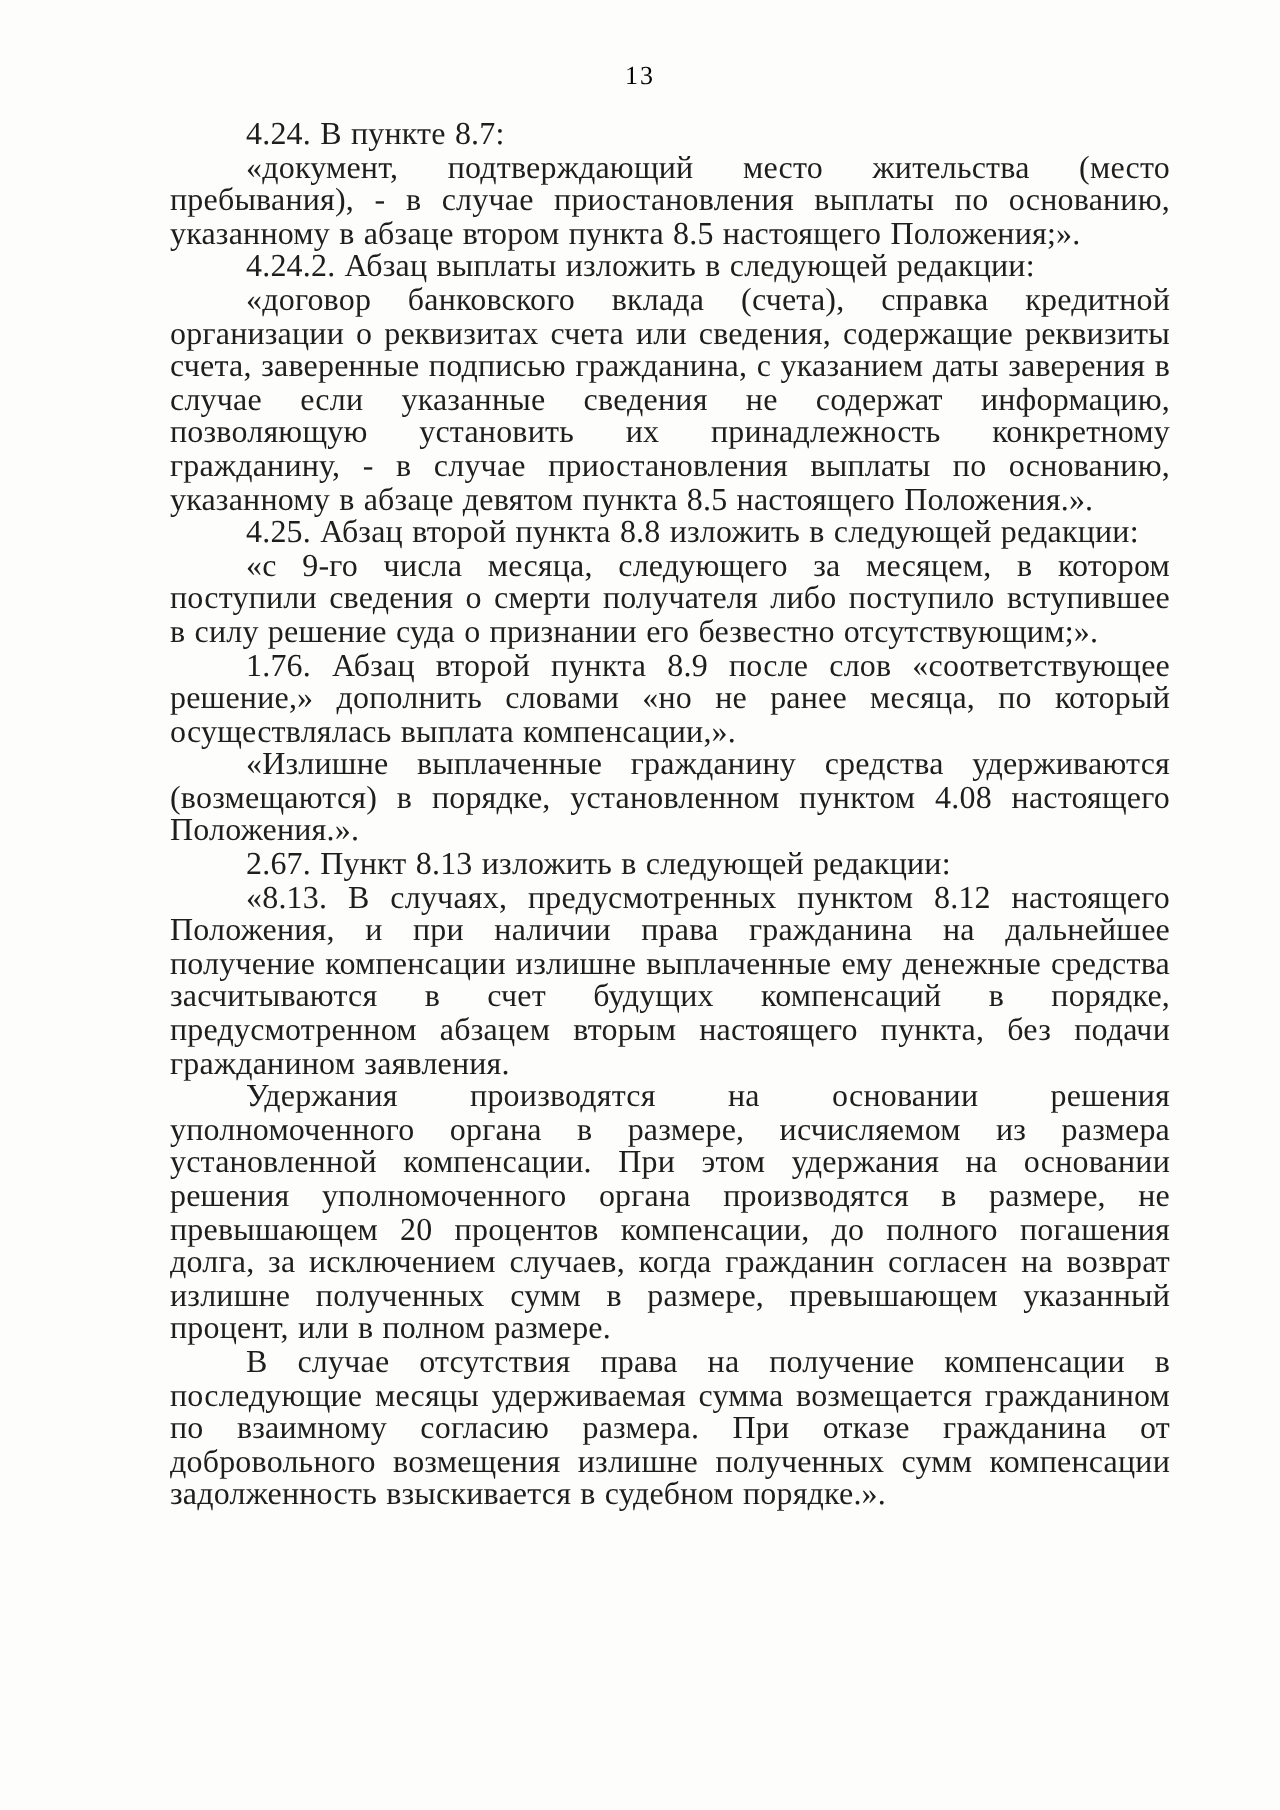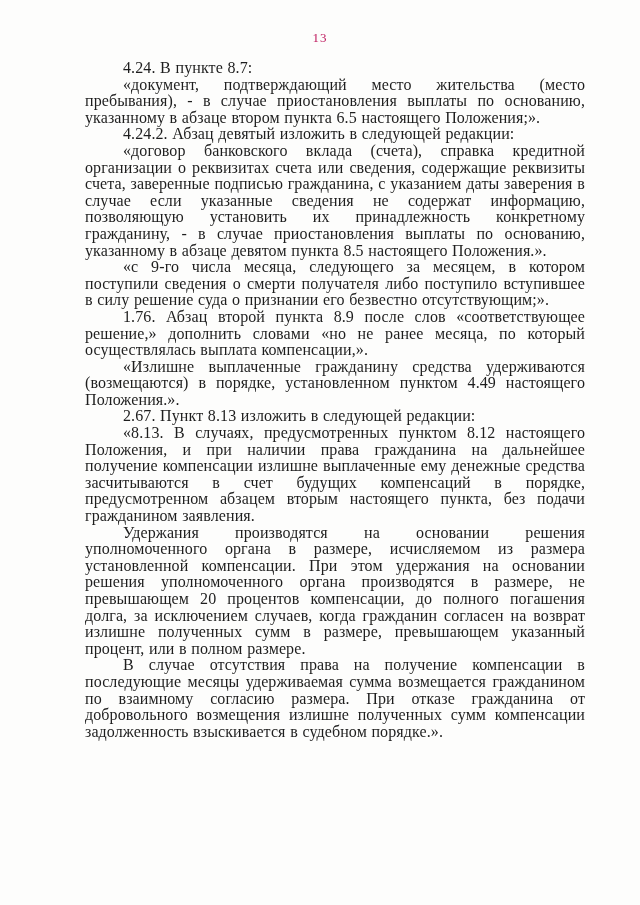--- a/index.html
+++ b/index.html
@@ -19,21 +19,21 @@
     color: #1e1e1e;
     box-sizing: border-box;
   }
   .page-number {
     position: absolute;
     top: 30px;
     left: 0;
     width: 100%;
     text-align: center;
     font-size: 13px;
-    color: #be185d;
+    color: #000000;
     letter-spacing: 1px;
   }
   .doc-body {
     position: absolute;
     top: 60px;
     left: 85px;
     width: 500px;
     font-size: 16px;
     line-height: 16.6px;
     text-align: justify;
@@ -46,24 +46,25 @@
     word-spacing: 0.5px;
   }
 </style>
 </head>
 <body>
 
 <div class="page">
   <div class="page-number">13</div>
   <div class="doc-body">
     <p>4.24. В пункте 8.7:</p>
-    <p>«документ, подтверждающий место жительства (место пребывания), - в случае приостановления выплаты по основанию, указанному в абзаце втором пункта 6.5 настоящего Положения;».</p>
-    <p>4.24.2. Абзац девятый изложить в следующей редакции:</p>
+    <p>«документ, подтверждающий место жительства (место пребывания), - в случае приостановления выплаты по основанию, указанному в абзаце втором пункта 8.5 настоящего Положения;».</p>
+    <p>4.24.2. Абзац выплаты изложить в следующей редакции:</p>
     <p>«договор банковского вклада (счета), справка кредитной организации о реквизитах счета или сведения, содержащие реквизиты счета, заверенные подписью гражданина, с указанием даты заверения в случае если указанные сведения не содержат информацию, позволяющую установить их принадлежность конкретному гражданину, - в случае приостановления выплаты по основанию, указанному в абзаце девятом пункта 8.5 настоящего Положения.».</p>
+    <p>4.25. Абзац второй пункта 8.8 изложить в следующей редакции:</p>
     <p>«с 9-го числа месяца, следующего за месяцем, в котором поступили сведения о смерти получателя либо поступило вступившее в силу решение суда о признании его безвестно отсутствующим;».</p>
     <p>1.76. Абзац второй пункта 8.9 после слов «соответствующее решение,» дополнить словами «но не ранее месяца, по который осуществлялась выплата компенсации,».</p>
-    <p>«Излишне выплаченные гражданину средства удерживаются (возмещаются) в порядке, установленном пунктом 4.49 настоящего Положения.».</p>
+    <p>«Излишне выплаченные гражданину средства удерживаются (возмещаются) в порядке, установленном пунктом 4.08 настоящего Положения.».</p>
     <p>2.67. Пункт 8.13 изложить в следующей редакции:</p>
     <p>«8.13. В случаях, предусмотренных пунктом 8.12 настоящего Положения, и при наличии права гражданина на дальнейшее получение компенсации излишне выплаченные ему денежные средства засчитываются в счет будущих компенсаций в порядке, предусмотренном абзацем вторым настоящего пункта, без подачи гражданином заявления.</p>
     <p>Удержания производятся на основании решения уполномоченного органа в размере, исчисляемом из размера установленной компенсации. При этом удержания на основании решения уполномоченного органа производятся в размере, не превышающем 20 процентов компенсации, до полного погашения долга, за исключением случаев, когда гражданин согласен на возврат излишне полученных сумм в размере, превышающем указанный процент, или в полном размере.</p>
     <p>В случае отсутствия права на получение компенсации в последующие месяцы удерживаемая сумма возмещается гражданином по взаимному согласию размера. При отказе гражданина от добровольного возмещения излишне полученных сумм компенсации задолженность взыскивается в судебном порядке.».</p>
   </div>
 </div>
 
 </body></html>

